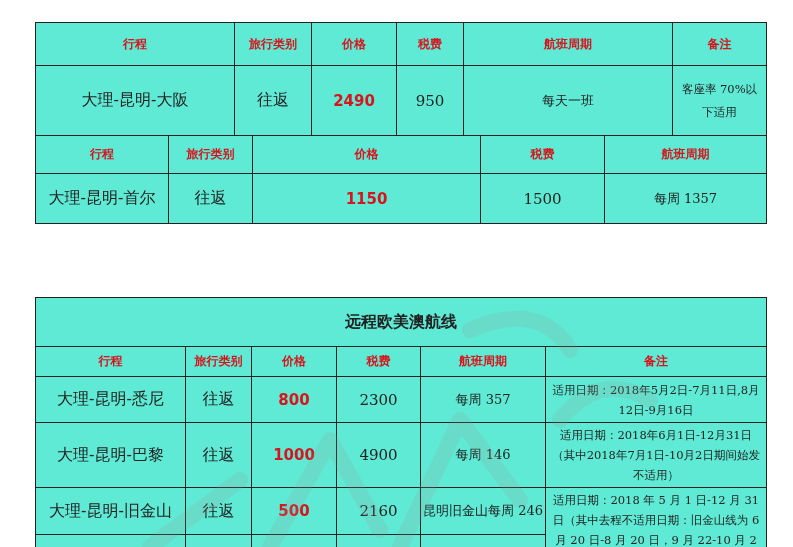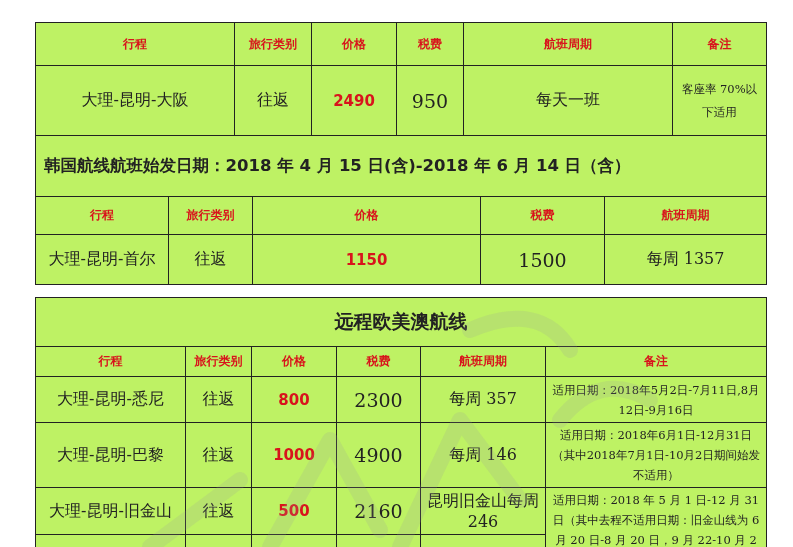--- a/index.html
+++ b/index.html
@@ -5,38 +5,38 @@
   html, body { margin: 0; padding: 0; }
   body {
     width: 793px; height: 547px; background: #ffffff; position: relative; overflow: hidden;
     font-family: "DejaVu Serif", "Liberation Serif", serif; color: #222;
   }
   .watermark {
     position: absolute; left: 0; top: 0; width: 793px; height: 547px; pointer-events: none; z-index: 5;
   }
   table {
     position: absolute; left: 35px; width: 731px; border-collapse: collapse; table-layout: fixed;
-    background: #bef264;
+    background: #5eead4;
   }
   td, th {
     border: 1.5px solid #222; padding: 0; text-align: center; vertical-align: middle;
   }
   th {
     color: #d8141c; font-family: "DejaVu Sans", "Liberation Sans", sans-serif; font-weight: bold; font-size: 12px;
   }
   .route { font-size: 16px; }
   .type { font-size: 16px; }
   .price { color: #d8141c; font-family: "DejaVu Sans", "Liberation Sans", sans-serif; font-weight: bold; font-size: 15px; }
-  .tax { font-size: 19px; }
-  .sched { font-size: 16px; }
+  .tax { font-size: 15px; }
+  .sched { font-size: 13px; }
   .note { font-size: 11.5px; text-align: center; padding: 2px 4px; line-height: 22px; }
   .note.tight { line-height: 20px; }
   .title-row td { border-left: 1.5px solid #222; border-right: 1.5px solid #222; }
   .sec2-title { font-family: "DejaVu Sans", "Liberation Sans", sans-serif; font-weight: bold; font-size: 16.5px; text-align: left; padding-left: 8px; }
-  .sec3-title { font-family: Liberation Sans, sans-serif; font-weight: bold; font-size: 19px; }
+  .sec3-title { font-family: Liberation Sans, sans-serif; font-weight: bold; font-size: 16px; }
 </style>
 </head>
 <body>
 
 <table style="top:22px;">
   <colgroup>
     <col style="width:199px">
       <col style="width:77px">
       <col style="width:85px">
       <col style="width:67px">
@@ -65,23 +65,20 @@
 
 <table style="top:135px;">
   <colgroup>
     <col style="width:133px">
       <col style="width:84px">
       <col style="width:228px">
       <col style="width:124px">
       <col style="width:162px">
   </colgroup>
   <tbody>
-      <tr style="height:61px;" class="title-row">
-    <td colspan="5" class="sec2-title">韩国航线航班始发日期：2018 年 4 月 15 日(含)-2018 年 6 月 14 日（含）</td>
-  </tr>
   <tr style="height:38px;">
     <th>行程</th>
     <th>旅行类别</th>
     <th>价格</th>
     <th>税费</th>
     <th>航班周期</th>
   </tr>
   <tr style="height:50px;">
     <td class="route">大理-昆明-首尔</td>
     <td class="type">往返</td>

